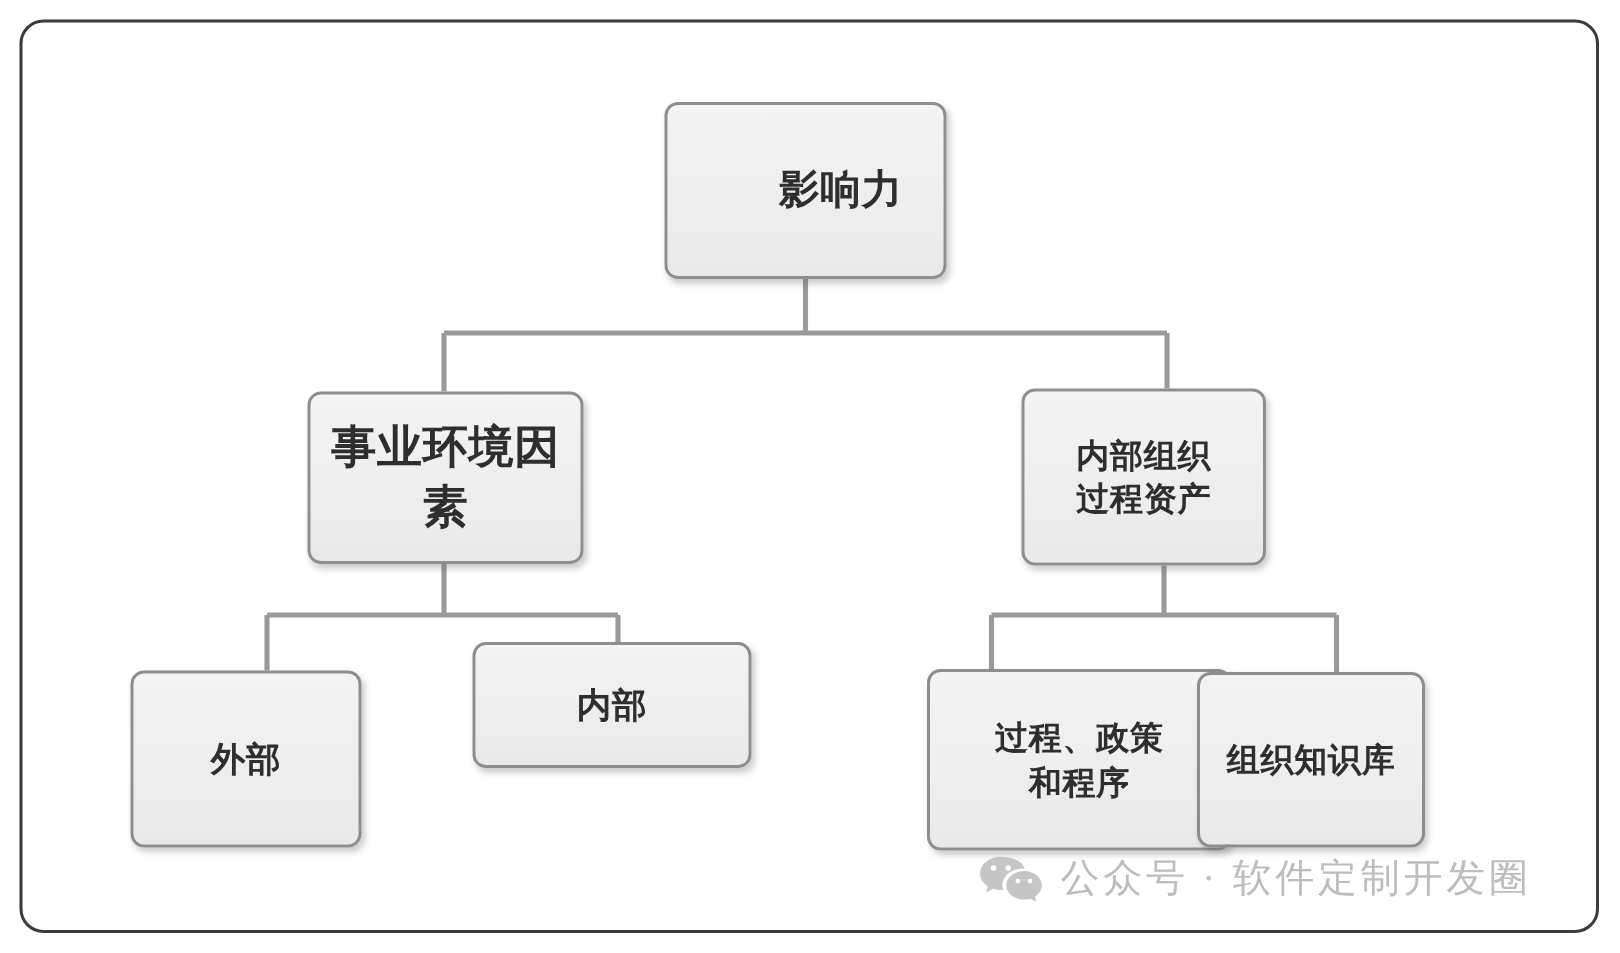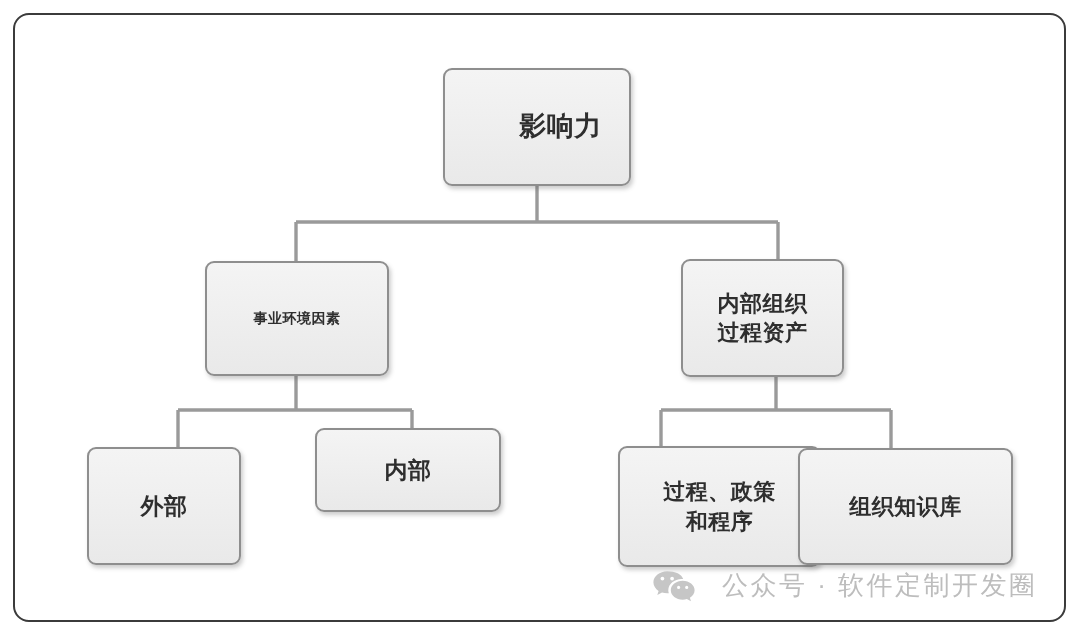--- a/index.html
+++ b/index.html
@@ -65,21 +65,21 @@
     width: 188px;
     height: 118px;
     font-size: 27px;
     padding-left: 47px;
   }
   .node-l2-left {
     left: 205px;
     top: 261px;
     width: 184px;
     height: 115px;
-    font-size: 14px;
+    font-size: 30px;
   }
   .node-l2-right {
     left: 681px;
     top: 259px;
     width: 163px;
     height: 118px;
     font-size: 22px;
   }
   .node-l3-a {
     left: 87px;
@@ -99,36 +99,37 @@
     left: 570px;
     top: 446px;
     width: 203px;
     height: 121px;
     font-size: 22px;
     margin-left: 48px;
   }
   .node-l3-d {
     left: 798px;
     top: 448px;
-    width: 215px;
+    width: 152px;
     height: 117px;
     font-size: 22px;
   }
   
   #watermark {
     position: absolute;
     left: 652px;
     top: 568px;
     display: flex;
     align-items: center;
-    gap: 26px;
+    gap: 11px;
     color: #bdbdbd;
     font-size: 26px;
     letter-spacing: 2.5px;
     user-select: none;
+    font-family: Liberation Serif, serif;
   }
   #watermark .wm-text {
     color: #bdbdbd;
     font-size: 26px;
     letter-spacing: 2.5px;
   }
   #watermark .wm-icon {
     display: inline-flex;
     width: 44px;
     height: 34px;

